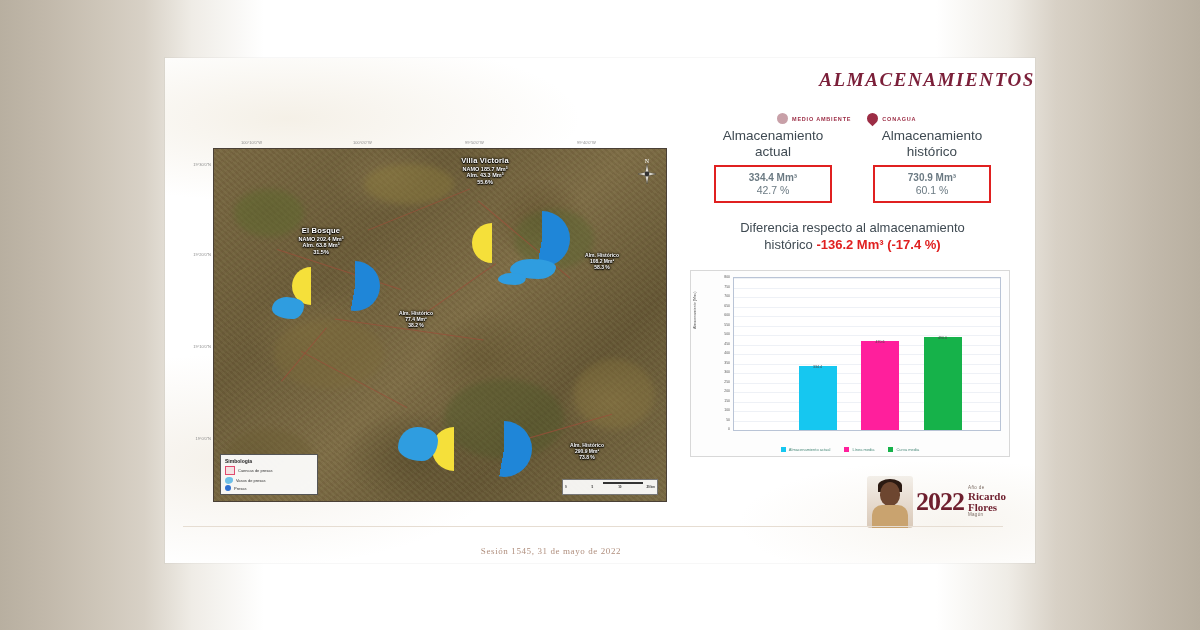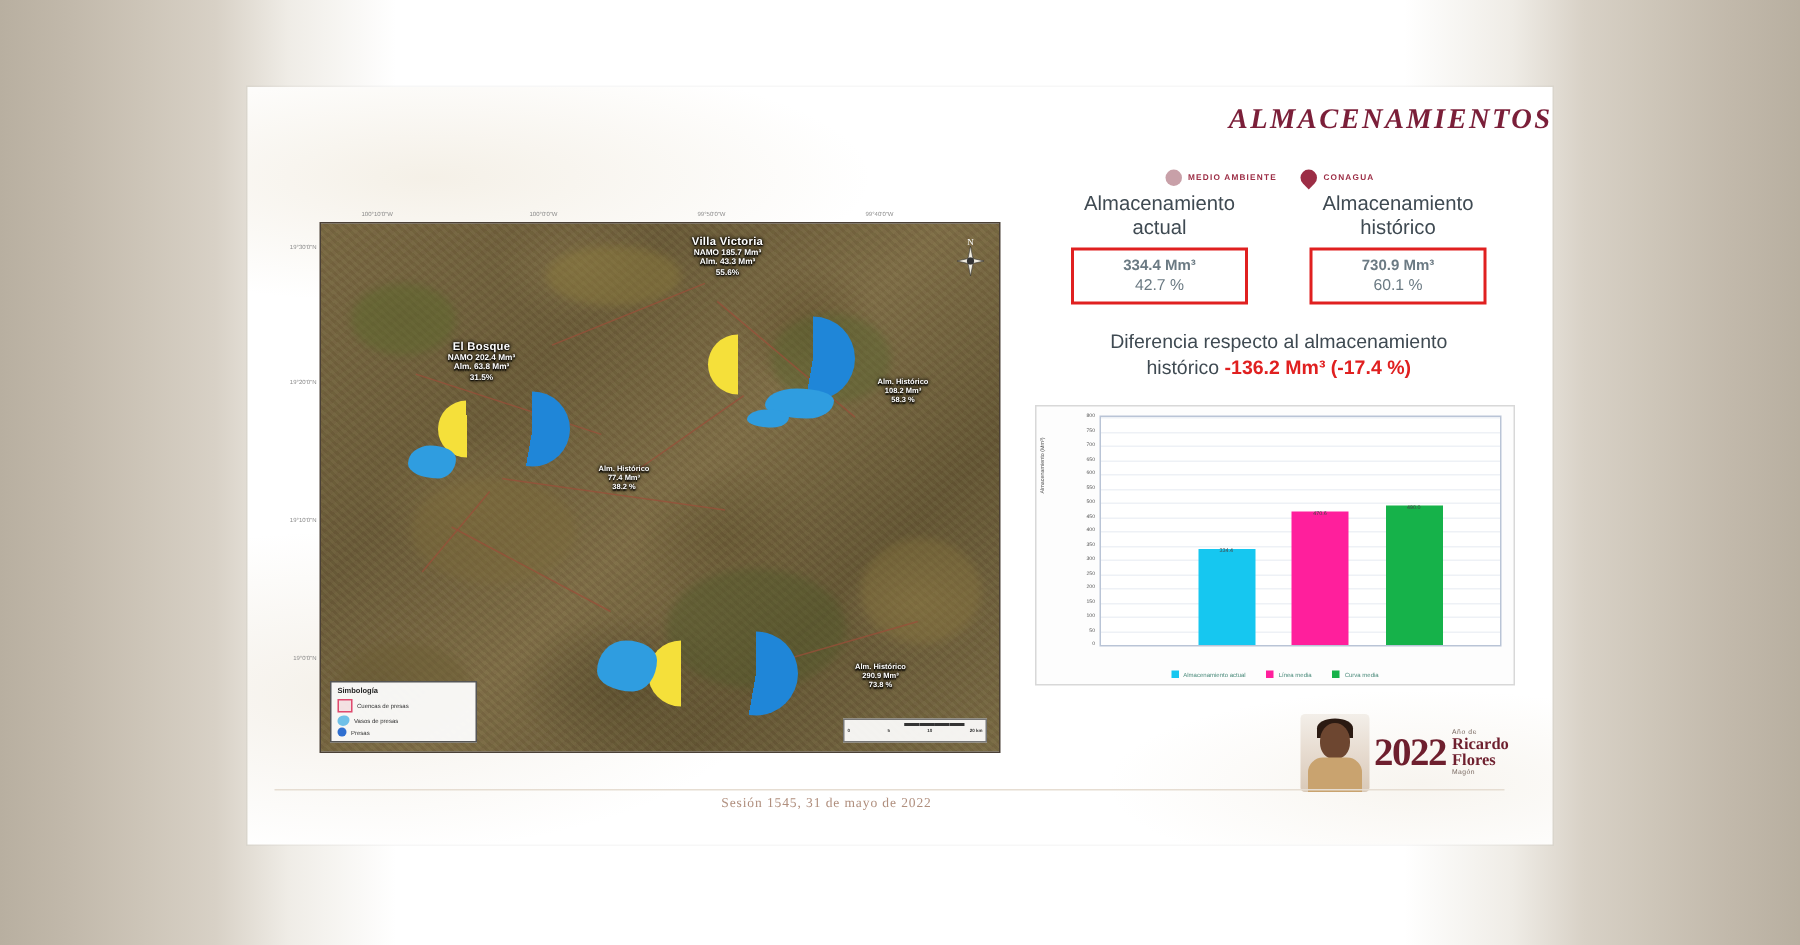--- a/index.html
+++ b/index.html
@@ -119,21 +119,21 @@
   .bar{width:38px;position:relative;}
   .bar .fill{width:100%;height:100%;}
   .bar .vlab{position:absolute;left:0;right:0;top:-1px;text-align:center;font-size:3.6px;color:#444;}
   .legend{position:absolute;left:0;right:0;bottom:4px;display:flex;justify-content:center;gap:14px;}
   .legend .li{display:flex;align-items:center;gap:3px;}
   .legend .li i{width:5px;height:5px;display:block;}
   .legend .li span{font-size:4px;color:#4a8a7a;white-space:nowrap;}
 
   
   .footer-line{position:absolute;left:18px;top:468px;width:820px;height:1px;background:#e6ddd2;}
-  .footer-txt{position:absolute;left:0;top:472px;width:772px;text-align:center;
+  .footer-txt{position:absolute;left:0;top:488px;width:772px;text-align:center;
     font-size:9px;letter-spacing:.6px;color:#b08f7e;font-family:"Liberation Serif", serif;}
   .badge2022{position:absolute;left:690px;top:418px;width:170px;height:52px;display:flex;align-items:center;margin-left:12px;}
   .portrait{width:46px;height:52px;border-radius:3px;flex:none;position:relative;overflow:hidden;
     background:linear-gradient(180deg,#f3efe9 0%,#e8ddd2 45%,#d9c9b8 100%);}
   .portrait .head{position:absolute;left:13px;top:6px;width:20px;height:24px;border-radius:50% 50% 45% 45%;background:#6d4630;}
   .portrait .hair{position:absolute;left:11px;top:3px;width:24px;height:13px;border-radius:50% 50% 0 0;background:#2b1a12;}
   .portrait .body{position:absolute;left:5px;top:29px;width:36px;height:24px;border-radius:10px 10px 0 0;background:#c9a36f;}
   .badge-num{font-family:"Liberation Serif", serif;font-weight:700;font-size:26px;color:#6e1f2e;letter-spacing:-1px;margin-left:3px;}
   .badge-sub{margin-left:4px;line-height:1.05;}
   .badge-sub .r1{font-size:4.5px;color:#7a6a62;letter-spacing:.4px;}

